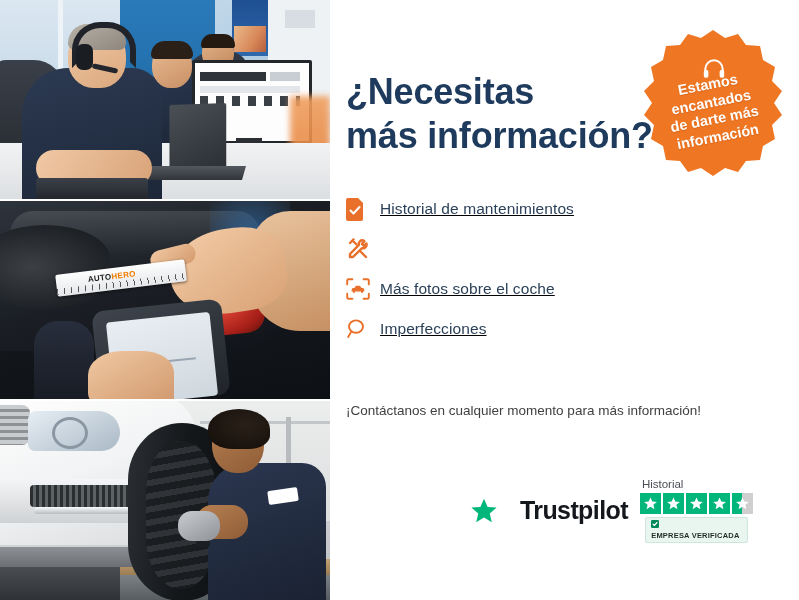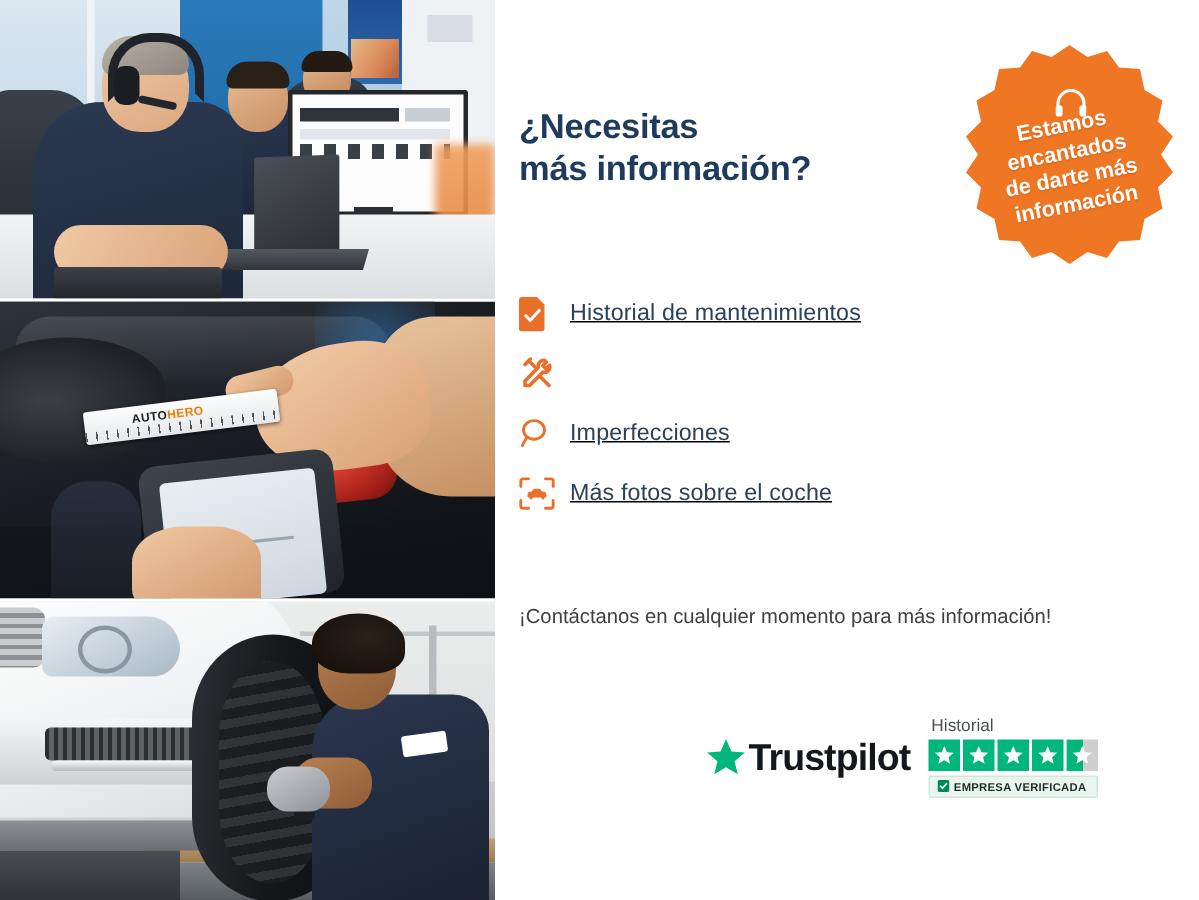--- a/index.html
+++ b/index.html
@@ -380,21 +380,21 @@
     flex: 1;
     position: relative;
     background: #ffffff;
     padding: 0;
   }
 
   .headline {
     position: absolute;
     left: 16px;
     top: 70px;
-    font-size: 23px;
+    font-size: 36px;
     line-height: 1.22;
     font-weight: bold;
     color: #1e3a5c;
     letter-spacing: -0.2px;
     margin: 0;
     white-space: pre-line;
   }
 
   
   .badge {
@@ -467,21 +467,21 @@
 
   
   .trustpilot {
     position: absolute;
     left: 140px;
     top: 478px;
     display: flex;
     align-items: center;
     gap: 12px;
   }
-  .tp-logo { display: flex; align-items: center; gap: 1px; }
+  .tp-logo { display: flex; align-items: center; gap: 22px; }
   .tp-logo .tp-star { width: 28px; height: 28px; }
   .tp-name {
     font-size: 25px;
     font-weight: bold;
     color: #14181c;
     letter-spacing: -0.6px;
   }
   .tp-right { display: flex; flex-direction: column; align-items: center; gap: 3px; }
   .tp-excelente {
     font-size: 11.5px;
@@ -503,20 +503,21 @@
     background: #00b67a;
   }
   .tp-star-box svg { position: relative; z-index: 2; }
   .tp-verified {
     display: flex; align-items: flex-start; gap: 3px;
     background: #e9f6f0;
     border: 1px solid #cfe6dc;
     border-radius: 2px;
     padding: 2px 7px 2px 5px;
     align-self: center;
+    flex-direction: column;
   }
   .tp-verified-text {
     font-size: 7.5px;
     font-weight: bold;
     color: #1f2d26;
     letter-spacing: .2px;
   }
 </style>
 </head>
 <body>
@@ -652,41 +653,41 @@
           <svg width="24" height="24" viewBox="0 0 24 24" fill="none" stroke="#e8702a" stroke-width="2.4" stroke-linecap="round" stroke-linejoin="round">
             <path d="M17.5 3.5a3.6 3.6 0 0 0-4.6 4.4L4 17v3h3l9-8.9a3.6 3.6 0 0 0 4.4-4.6l-2.4 2.4-2.1-2.1 2.4-2.4z"></path>
             <path d="M6.5 3.5l4 4M4 6l3.6-3.6"></path>
             <path d="M14.5 14.5L20 20"></path>
           </svg>
         </span>
       </div>
 
       <div class="feature">
         <span class="feature-icon">
-          <svg width="22" height="22" viewBox="0 0 22 22" fill="none" stroke="#e8702a" stroke-width="1.9" stroke-linecap="round">
-            <ellipse cx="10" cy="8.6" rx="7" ry="6.2"></ellipse>
-            <path d="M5.2 13.6L2.2 19"></path>
-          </svg>
-        </span>
-        <span class="feature-label">Imperfecciones</span>
-      </div>
-
-      <div class="feature">
-        <span class="feature-icon">
           <svg width="24" height="22" viewBox="0 0 24 22" fill="none" stroke="#e8702a" stroke-width="1.9" stroke-linecap="round" stroke-linejoin="round">
             <path d="M1.2 6.4V2.6a1.4 1.4 0 0 1 1.4-1.4h3.8"></path>
             <path d="M22.8 6.4V2.6a1.4 1.4 0 0 0-1.4-1.4h-3.8"></path>
             <path d="M1.2 15.6v3.8a1.4 1.4 0 0 0 1.4 1.4h3.8"></path>
             <path d="M22.8 15.6v3.8a1.4 1.4 0 0 1-1.4 1.4h-3.8"></path>
             <path fill="#e8702a" stroke="none" d="M6.4 13.6c-.5 0-.9-.4-.9-.9l.5-1.9c.1-.5.6-.9 1.1-.9h1.3l1.1-1.6c.2-.3.6-.5 1-.5h2.9c.4 0 .8.2 1 .5l1.1 1.6h1.3c.5 0 1 .4 1.1.9l.5 1.9c0 .5-.4.9-.9.9z"></path>
             <circle cx="8" cy="13.9" r="1.1" fill="#e8702a" stroke="none"></circle>
             <circle cx="16" cy="13.9" r="1.1" fill="#e8702a" stroke="none"></circle>
           </svg>
         </span>
         <span class="feature-label">Más fotos sobre el coche</span>
+      </div>
+
+      <div class="feature">
+        <span class="feature-icon">
+          <svg width="22" height="22" viewBox="0 0 22 22" fill="none" stroke="#e8702a" stroke-width="1.9" stroke-linecap="round">
+            <ellipse cx="10" cy="8.6" rx="7" ry="6.2"></ellipse>
+            <path d="M5.2 13.6L2.2 19"></path>
+          </svg>
+        </span>
+        <span class="feature-label">Imperfecciones</span>
       </div>
 
     </div>
 
     <div class="contact">
       <div>¡Contáctanos en cualquier momento para más información!</div>
     </div>
 
     <div class="trustpilot">
       <div class="tp-logo">

